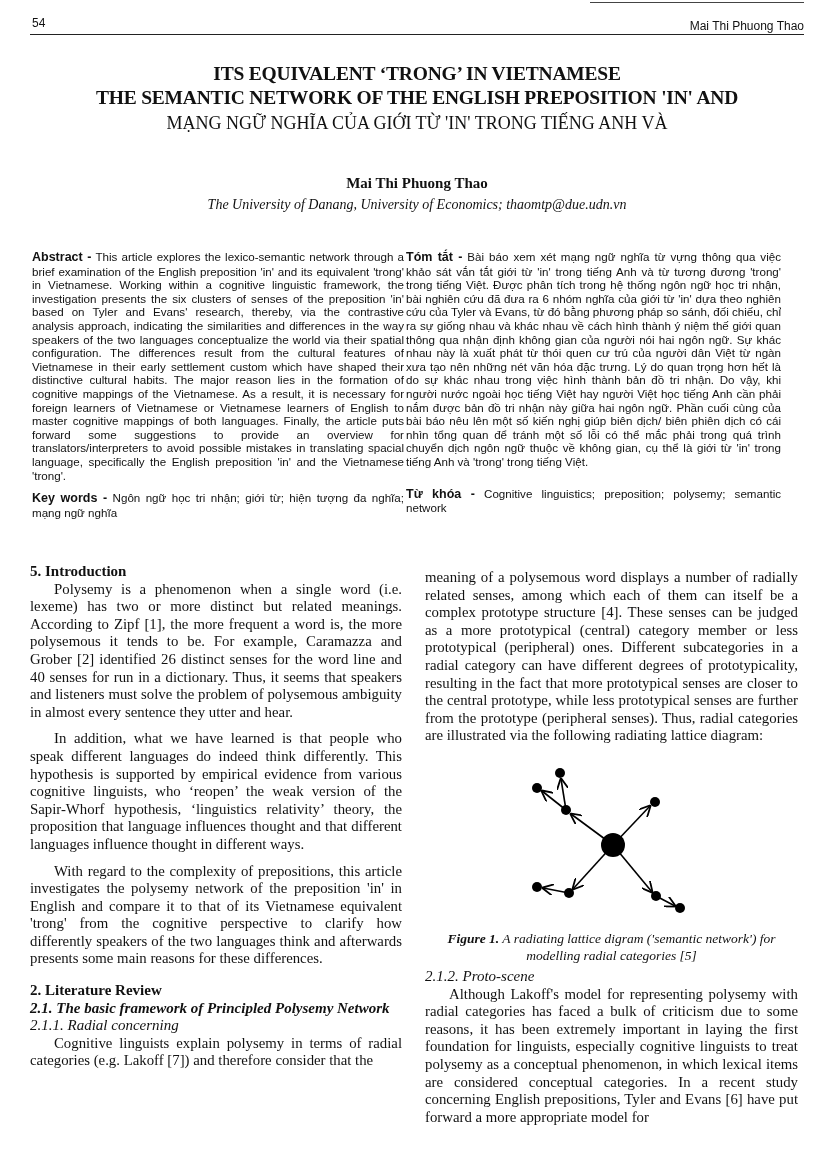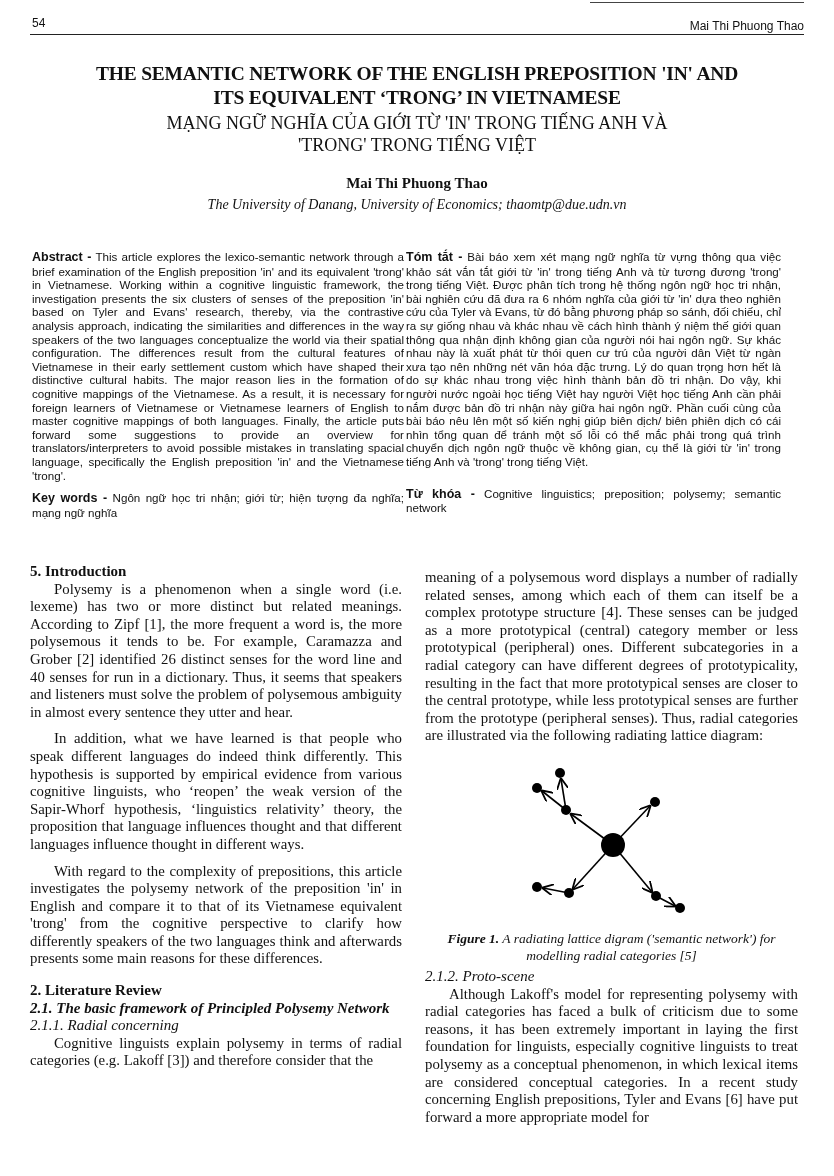--- a/index.html
+++ b/index.html
@@ -27,26 +27,25 @@
 </head>
 <body>
 
 <div class="topline"></div>
 <div class="hdr">
   <span class="pg">54</span>
   <span class="au">Mai Thi Phuong Thao</span>
 </div>
 
 <div class="title">
+  <div>ITS EQUIVALENT ‘TRONG’ IN VIETNAMESE</div>
   <div>THE SEMANTIC NETWORK OF THE ENGLISH PREPOSITION 'IN' AND</div>
-  <div>ITS EQUIVALENT ‘TRONG’ IN VIETNAMESE</div>
 </div>
 <div class="vtitle">
   <div>MẠNG NGỮ NGHĨA CỦA GIỚI TỪ 'IN' TRONG TIẾNG ANH VÀ</div>
-  <div>'TRONG' TRONG TIẾNG VIỆT</div>
 </div>
 <div class="author">Mai Thi Phuong Thao</div>
 <div class="affil">The University of Danang, University of Economics; thaomtp@due.udn.vn</div>
 
 <div class="abs" style="left:32px; top:250px; width:372px;">
   <b>Abstract -</b>
   <span>This article explores the lexico-semantic network through a brief examination of the English preposition 'in' and its equivalent 'trong' in Vietnamese. Working within a cognitive linguistic framework, the investigation presents the six clusters of senses of the preposition 'in' based on Tyler and Evans' research, thereby, via the contrastive analysis approach, indicating the similarities and differences in the way speakers of the two languages conceptualize the world via their spatial configuration. The differences result from the cultural features of Vietnamese in their early settlement custom which have shaped their distinctive cultural habits. The major reason lies in the formation of cognitive mappings of the Vietnamese. As a result, it is necessary for foreign learners of Vietnamese or Vietnamese learners of English to master cognitive mappings of both languages. Finally, the article puts forward some suggestions to provide an overview for translators/interpreters to avoid possible mistakes in translating spacial language, specifically the English preposition 'in' and the Vietnamese 'trong'.</span>
   <div style="margin-top:9px;">
     <b>Key words -</b>
     <span>Ngôn ngữ học tri nhận; giới từ; hiện tượng đa nghĩa; mạng ngữ nghĩa</span>
@@ -63,21 +62,21 @@
 </div>
 
 <div class="col" style="left:30px; top:563px; width:372px;">
   <p class="h1">5. Introduction</p>
   <p>Polysemy is a phenomenon when a single word (i.e. lexeme) has two or more distinct but related meanings. According to Zipf [1], the more frequent a word is, the more polysemous it tends to be. For example, Caramazza and Grober [2] identified 26 distinct senses for the word line and 40 senses for run in a dictionary. Thus, it seems that speakers and listeners must solve the problem of polysemous ambiguity in almost every sentence they utter and hear.</p>
   <p class="gap">In addition, what we have learned is that people who speak different languages do indeed think differently. This hypothesis is supported by empirical evidence from various cognitive linguists, who ‘reopen’ the weak version of the Sapir-Whorf hypothesis, ‘linguistics relativity’ theory, the proposition that language influences thought and that different languages influence thought in different ways.</p>
   <p class="gap">With regard to the complexity of prepositions, this article investigates the polysemy network of the preposition 'in' in English and compare it to that of its Vietnamese equivalent 'trong' from the cognitive perspective to clarify how differently speakers of the two languages think and afterwards presents some main reasons for these differences.</p>
   <p class="h1" style="margin-top:14px;">2. Literature Review</p>
   <p class="h2">2.1. The basic framework of Principled Polysemy Network</p>
   <p class="h3">2.1.1. Radial concerning</p>
-  <p>Cognitive linguists explain polysemy in terms of radial categories (e.g. Lakoff [3]) and therefore consider that the</p>
+  <p>Cognitive linguists explain polysemy in terms of radial categories (e.g. Lakoff [7]) and therefore consider that the</p>
 </div>
 
 <div class="col" style="left:425px; top:569px; width:373px;">
   <p style="text-indent:0;">meaning of a polysemous word displays a number of radially related senses, among which each of them can itself be a complex prototype structure [4]. These senses can be judged as a more prototypical (central) category member or less prototypical (peripheral) ones. Different subcategories in a radial category can have different degrees of prototypicality, resulting in the fact that more prototypical senses are closer to the central prototype, while less prototypical senses are further from the prototype (peripheral senses). Thus, radial categories are illustrated via the following radiating lattice diagram:</p>
 </div>
 
 <svg class="diagram" viewBox="0 0 230 160">
   <defs>
     <marker id="arr" viewBox="0 0 10 10" refX="9" refY="5" markerWidth="7" markerHeight="7" orient="auto-start-reverse">
       <path d="M0,0 L10,5 L0,10" fill="none" stroke="#000" stroke-width="1.6"></path>

